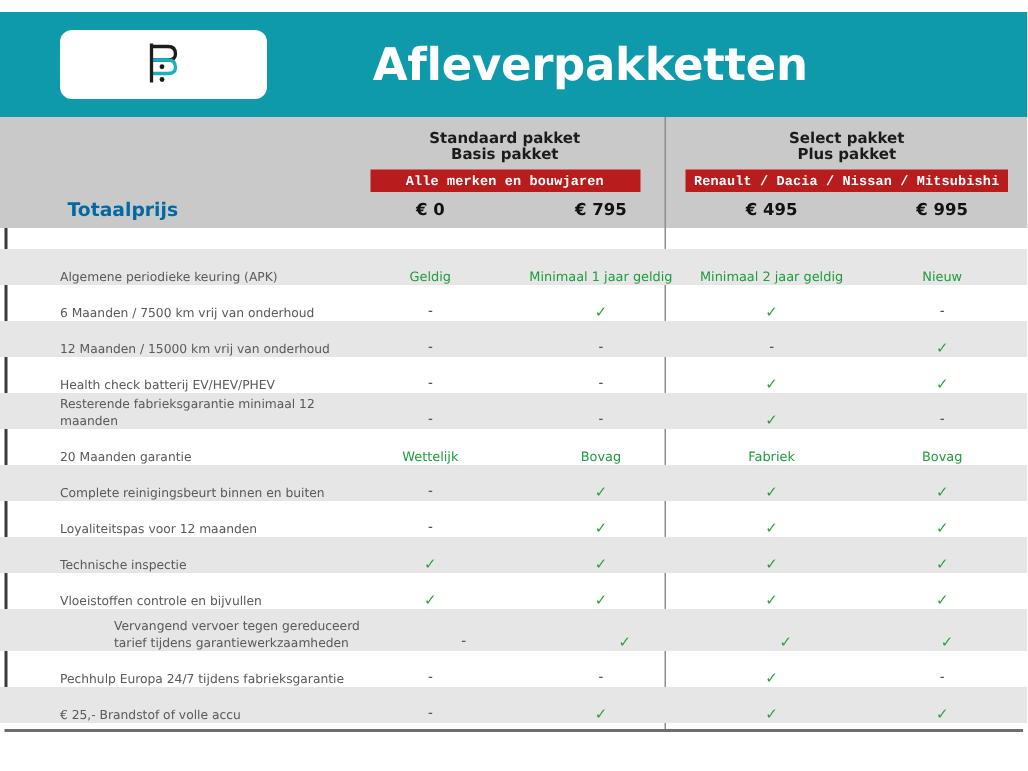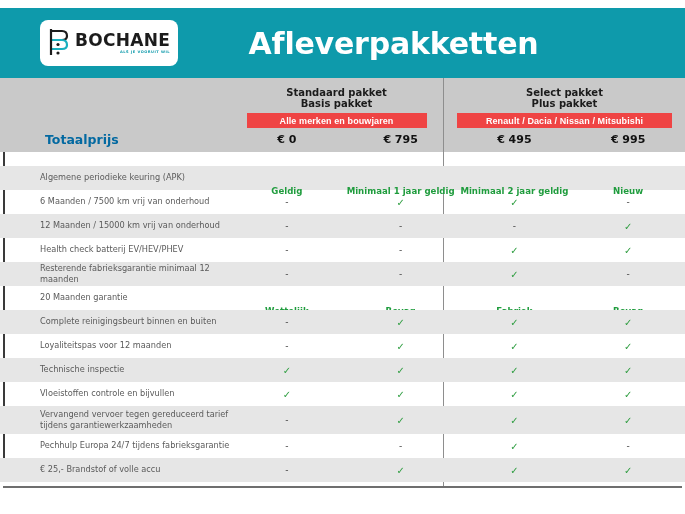--- a/index.html
+++ b/index.html
@@ -18,73 +18,69 @@
              color:#fff;font-family:"DejaVu Sans",sans-serif;font-weight:700;font-size:30px;letter-spacing:-0.2px;}
 
   
   .colhdr{position:absolute;left:0;top:78px;width:685px;height:74px;background:#c9c9c9;}
   .colhdr .divider{position:absolute;left:443px;top:0;width:1px;height:74px;background:#8e8e8e;}
   .grp{position:absolute;top:0;height:74px;}
   .grp-a{left:230px;width:213px;}
   .grp-b{left:444px;width:241px;}
   .grp-titles{display:flex;width:100%;padding-top:9px;flex-direction:column;}
   .grp-titles span{flex:1;text-align:center;font-family:"DejaVu Sans",sans-serif;font-weight:700;font-size:10px;color:#1b1b1b;}
-  .pill{margin:4px auto 0;height:15px;background:#ef4444;color:#fff;display:flex;align-items:center;justify-content:center;
-        font-family:Liberation Sans, sans-serif;font-weight:700;font-size:9px;letter-spacing:.1px;}
+  .pill{margin:4px auto 0;height:15px;background:#b91c1c;color:#fff;display:flex;align-items:center;justify-content:center;
+        font-family:Liberation Mono, monospace;font-weight:700;font-size:9px;letter-spacing:.1px;}
   .grp-a .pill{width:180px;}
   .grp-b .pill{width:215px;}
   .subs{display:flex;width:100%;margin-top:3px;}
   .subs span{flex:1;text-align:center;font-family:"DejaVu Sans",sans-serif;font-size:4.3px;font-weight:700;color:#6d6d6d;letter-spacing:.05px;}
   .grp-a .subs{height:7px;}
 
   
   .total{position:absolute;left:0;top:128px;width:685px;height:24px;background:#c9c9c9;}
   .total .divider{position:absolute;left:443px;top:0;width:1px;height:24px;background:#8e8e8e;}
   .total-label{position:absolute;left:45px;top:4px;font-family:"DejaVu Sans",sans-serif;font-weight:700;font-size:12.5px;color:#0369a1;}
   .total-vals{position:absolute;left:230px;top:5px;width:455px;display:flex;}
   .total-vals span{flex:1;text-align:center;font-family:"DejaVu Sans",sans-serif;font-weight:700;font-size:11px;color:#111;}
 
   
   .tbl{position:absolute;left:0;top:152px;width:685px;height:338px;background:#fff;}
   .tbl .v-left{position:absolute;left:3px;top:0;width:1.5px;height:330px;background:#3a3a3a;}
   .tbl .v-mid{position:absolute;left:443px;top:0;width:1px;height:335px;background:#8e8e8e;}
   .tbl .h-bot{position:absolute;left:3px;top:334px;width:679px;height:1.5px;background:#6e6e6e;}
 
-  .row{position:relative;display:flex;align-items:center;height:24px;}
+  .row{position:relative;display:flex;align-items:flex-end;height:24px;}
   .row.alt{background:#e6e6e6;}
-  .row.tall{height:28px;}
+  .row.tall{height:28px;padding-left:36px;}
   .row .label{width:230px;padding-left:40px;box-sizing:border-box;
               font-family:"DejaVu Sans",sans-serif;font-size:8.2px;color:#5a5a5a;line-height:1.35;}
   .row .cells{display:flex;width:455px;}
   .row .cell{flex:1;text-align:center;font-family:"DejaVu Sans",sans-serif;font-size:9px;color:#2f2f2f;}
-  .cell.txt{font-weight:700;font-size:8.6px;color:#1f9c3d;margin-top:25px;}
+  .cell.txt{font-weight:400;font-size:8.6px;color:#1f9c3d;margin-top:25px;}
   .cell.chk{color:#2f9e41;font-size:10px;}
   .cell.dash{color:#3a3a3a;font-size:9px;}
   .spacer{height:14px;background:#fff;}
 </style>
 </head>
 <body>
 
 <div id="page">
 
   <div class="hdr">
     <div class="logo-box">
       <span class="logo-mark">
         <svg width="22" height="30" viewBox="0 0 22 30" xmlns="http://www.w3.org/2000/svg">
           <path d="M3 3 L14 3 Q19 3 19 8 Q19 12 14 12 L3 12" fill="none" stroke="#1c1c1c" stroke-width="2.2"></path>
           <path d="M3 12 L14 12 Q19 12 19 17 Q19 21 14 21 L3 21" fill="none" stroke="#19b0bf" stroke-width="2.2"></path>
           <path d="M3 1 L3 27" fill="none" stroke="#1c1c1c" stroke-width="2.2"></path>
           <circle cx="10" cy="16.5" r="1.6" fill="#1c1c1c"></circle>
           <circle cx="10" cy="25" r="1.6" fill="#1c1c1c"></circle>
         </svg>
       </span>
-      <span class="logo-text">
-        <span class="logo-word">BOCHANE</span>
-        <span class="logo-tag">ALS JE VOORUIT WIL</span>
-      </span>
     </div>
     <div class="hdr-title">Afleverpakketten</div>
   </div>
 
   <div class="colhdr">
     <div class="divider"></div>
 
     <div class="grp grp-a">
       <div class="grp-titles">
         <span>Standaard pakket</span>

